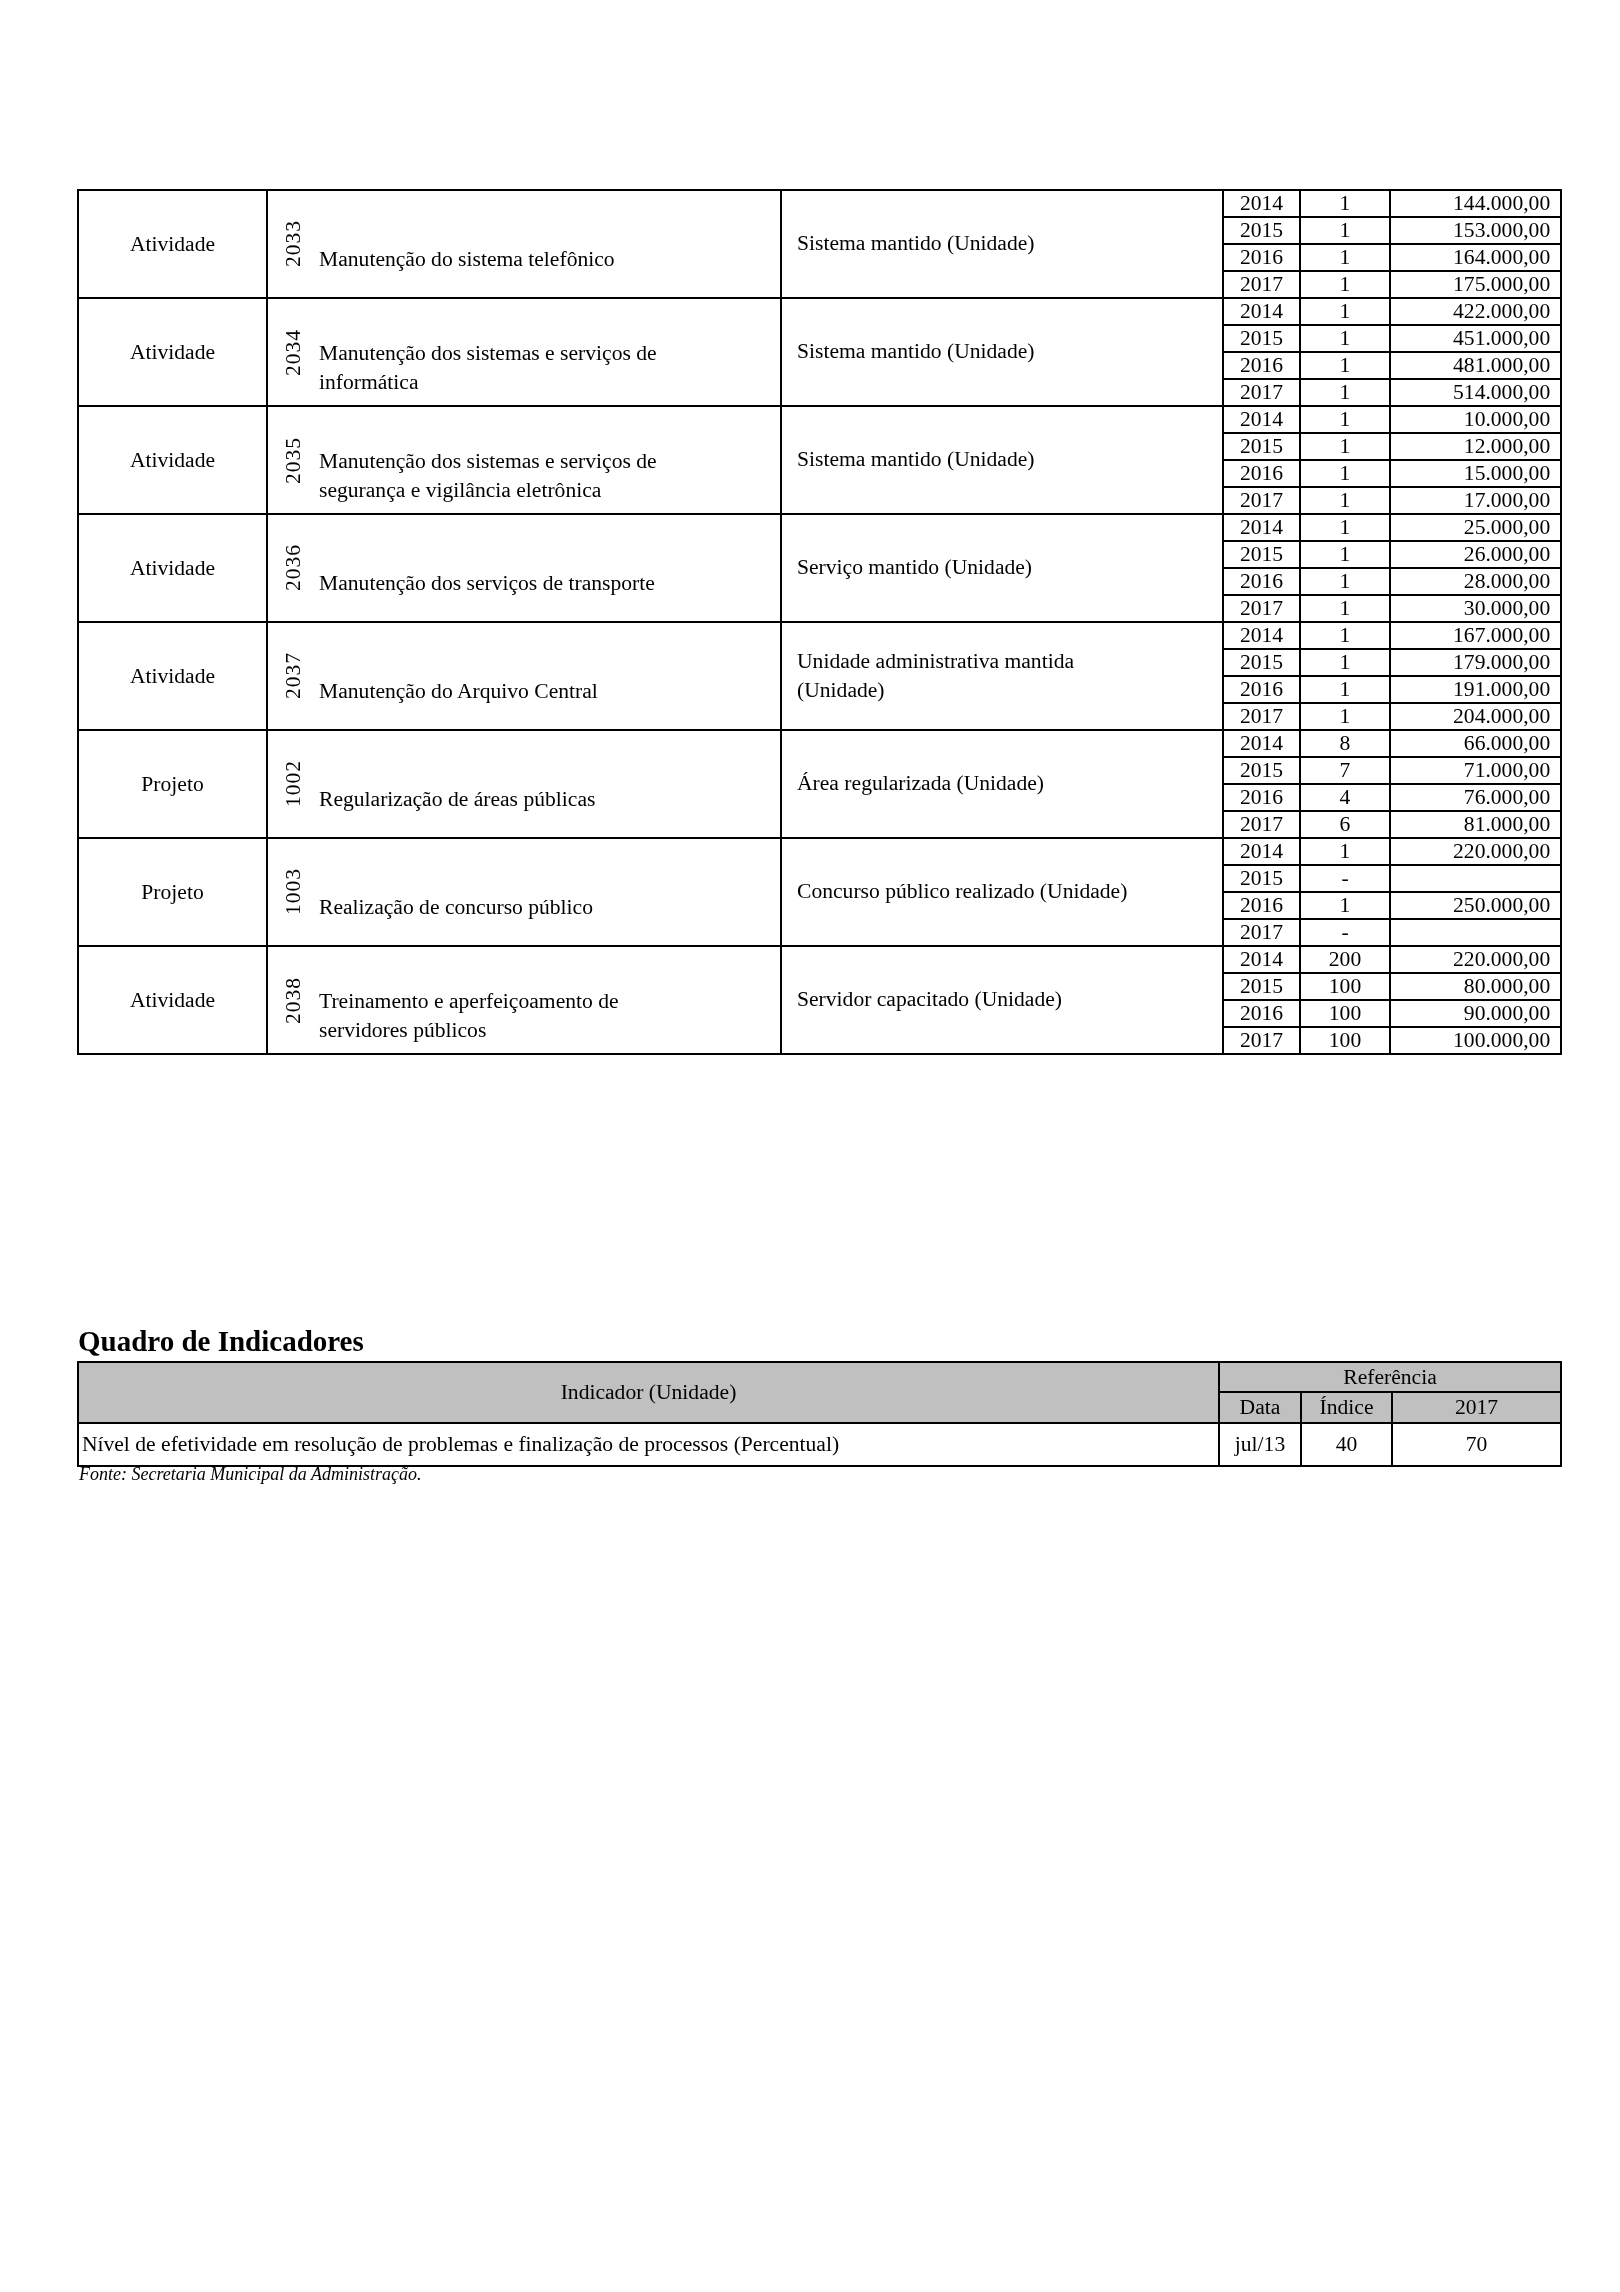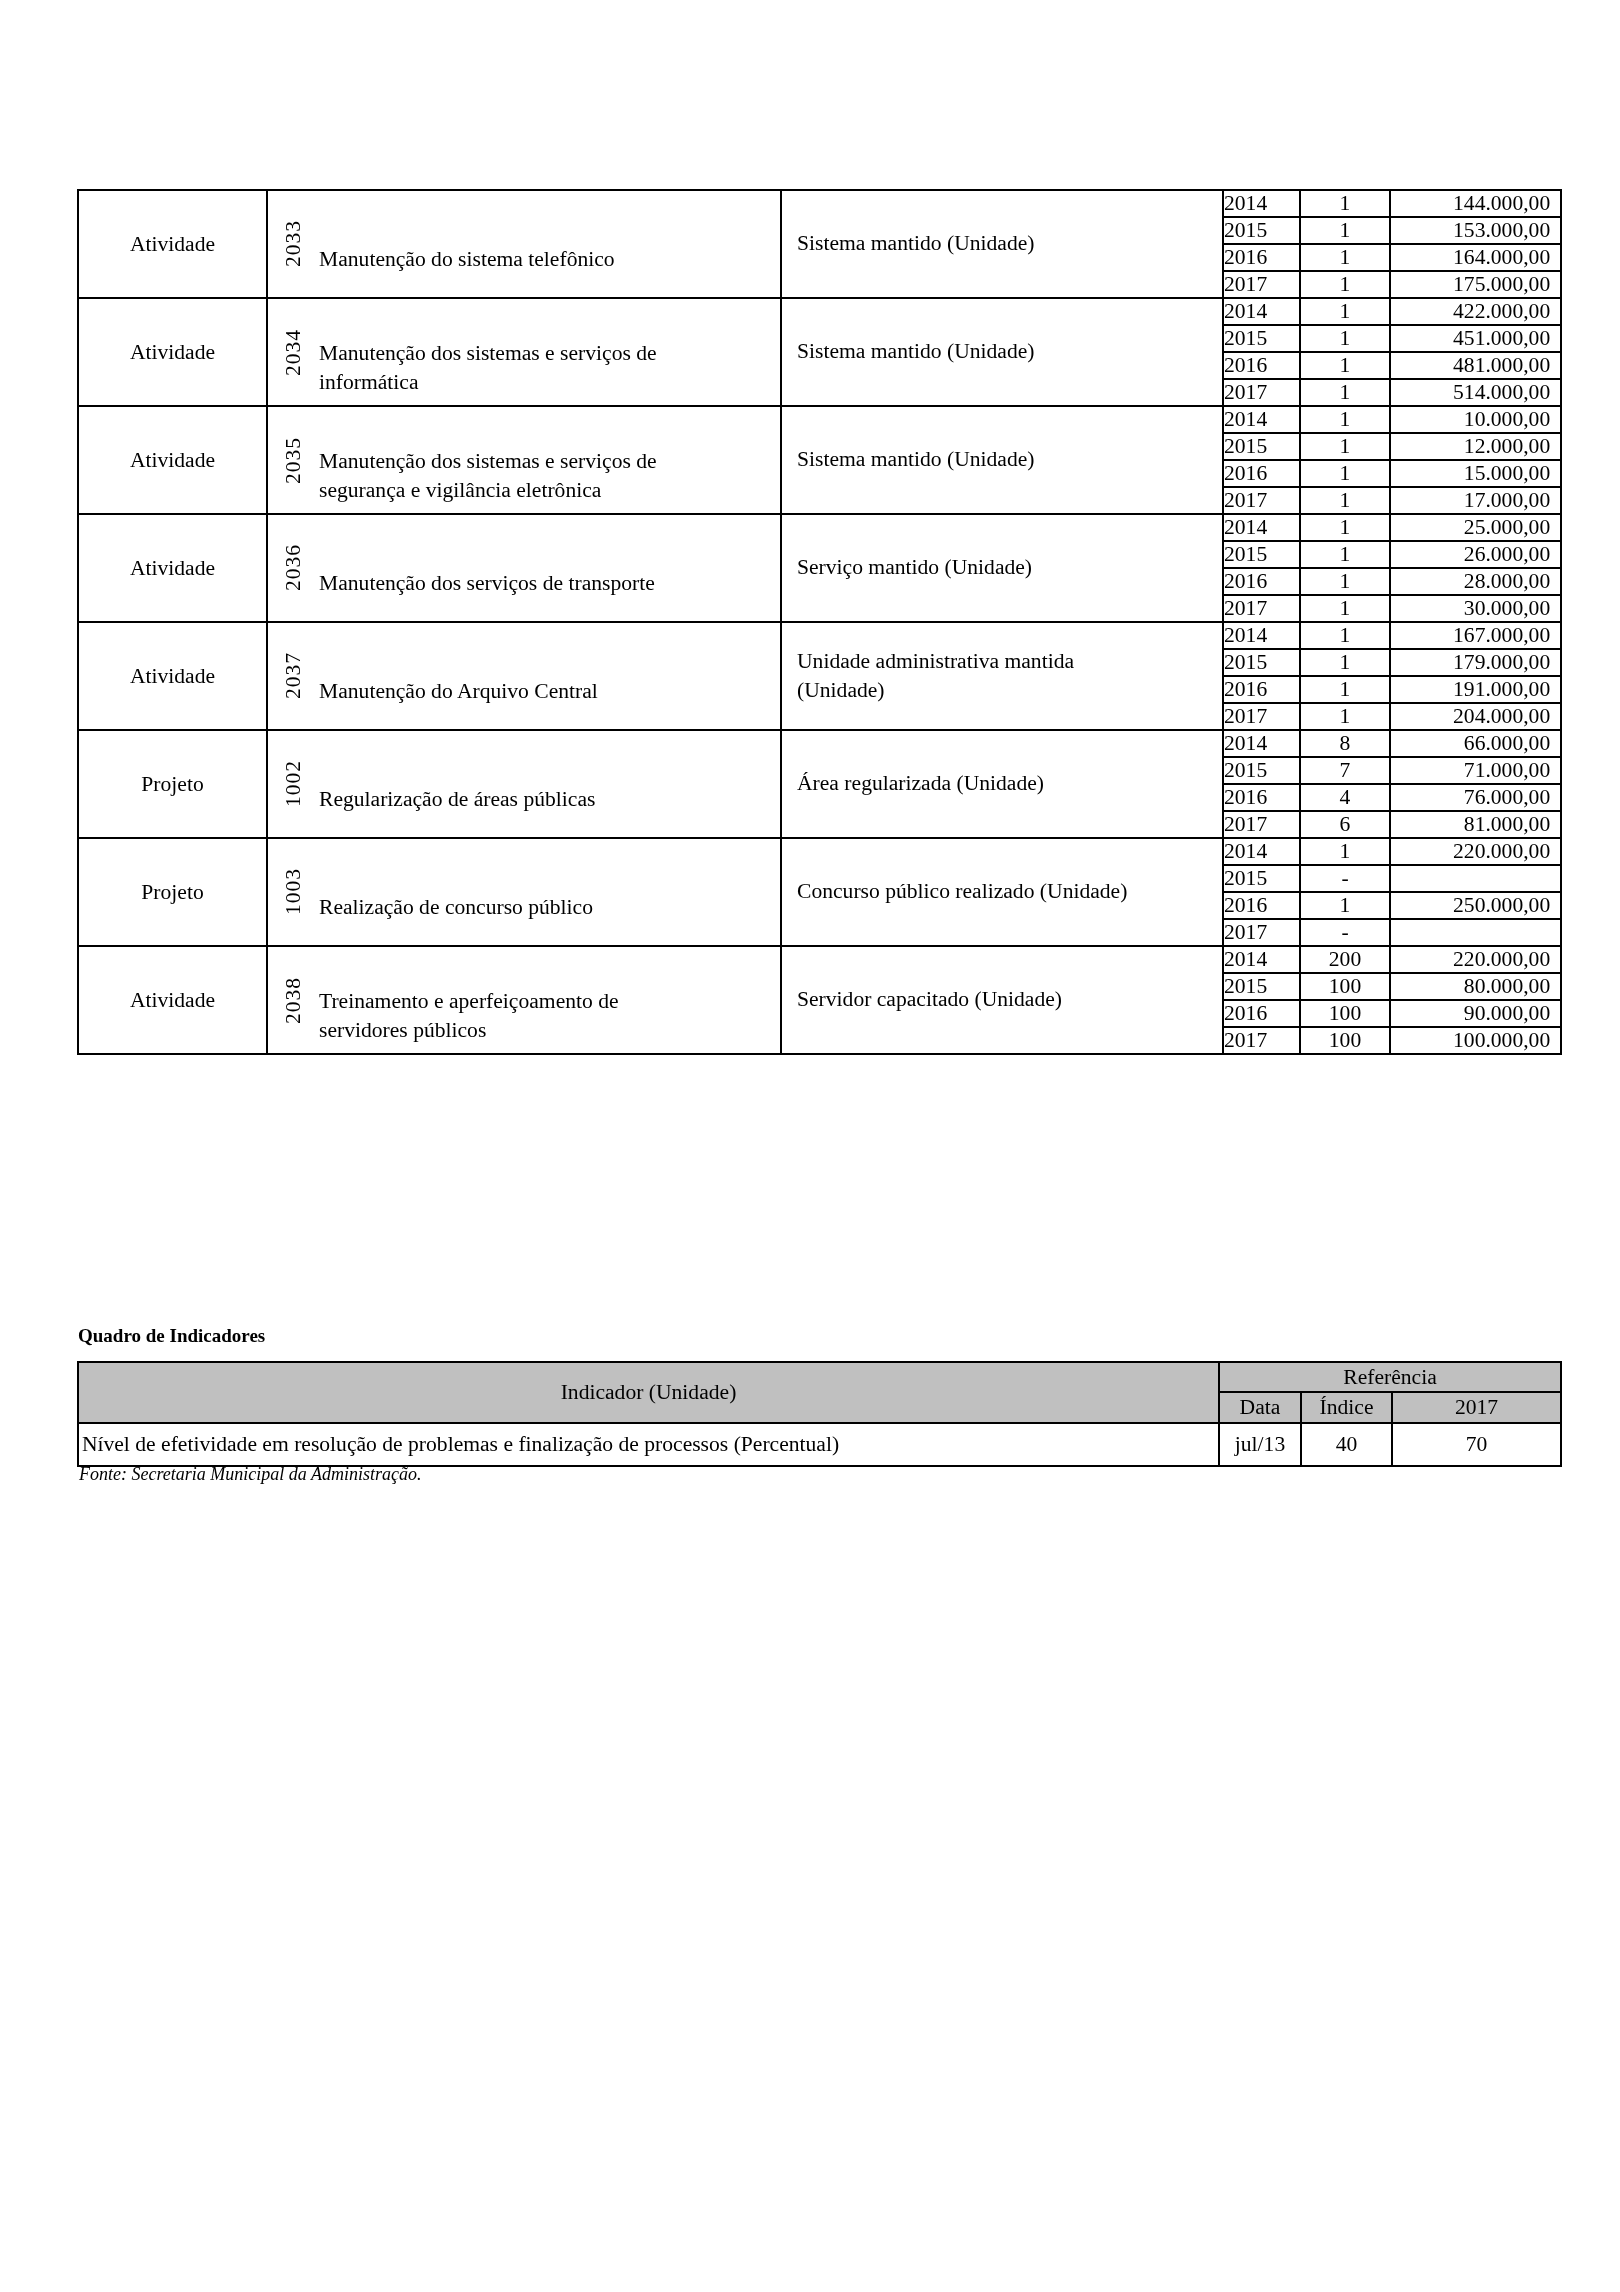--- a/index.html
+++ b/index.html
@@ -38,28 +38,28 @@
     display: inline-block;
     transform: rotate(-90deg);
     white-space: nowrap;
     letter-spacing: 1px;
   }
   .desc-text { display: inline-block; max-width: 377px; line-height: 1.35; margin-top: 32px; }
 
   .unit-cell { padding-left: 15px; margin-left: 48px; }
   .unit-text { display: inline-block; max-width: 421px; line-height: 1.35; white-space: pre-line; }
 
-  .year-cell  { height: 18px; }
+  .year-cell  { text-align: center; height: 18px; }
   .qty-cell   { text-align: center; }
   .value-cell { text-align: right; padding-right: 9.8px; }
 
   
   .section-heading {
     position: absolute; left: 78px; top: 1325px;
-    font-weight: bold; font-size: 19px;
+    font-weight: bold; font-size: 29px;
   }
   .ind-table {
     position: absolute; left: 77px; top: 1361px;
     width: 1483px;
     border: 2.9px solid #000;
   }
   .ind-table td { border: 2px solid #000; vertical-align: middle; }
   .ind-header { background: #c0c0c0; text-align: center; }
   .ind-header-row1 td { height: 30px; }
   .ind-header-row2 td { height: 31px; }

